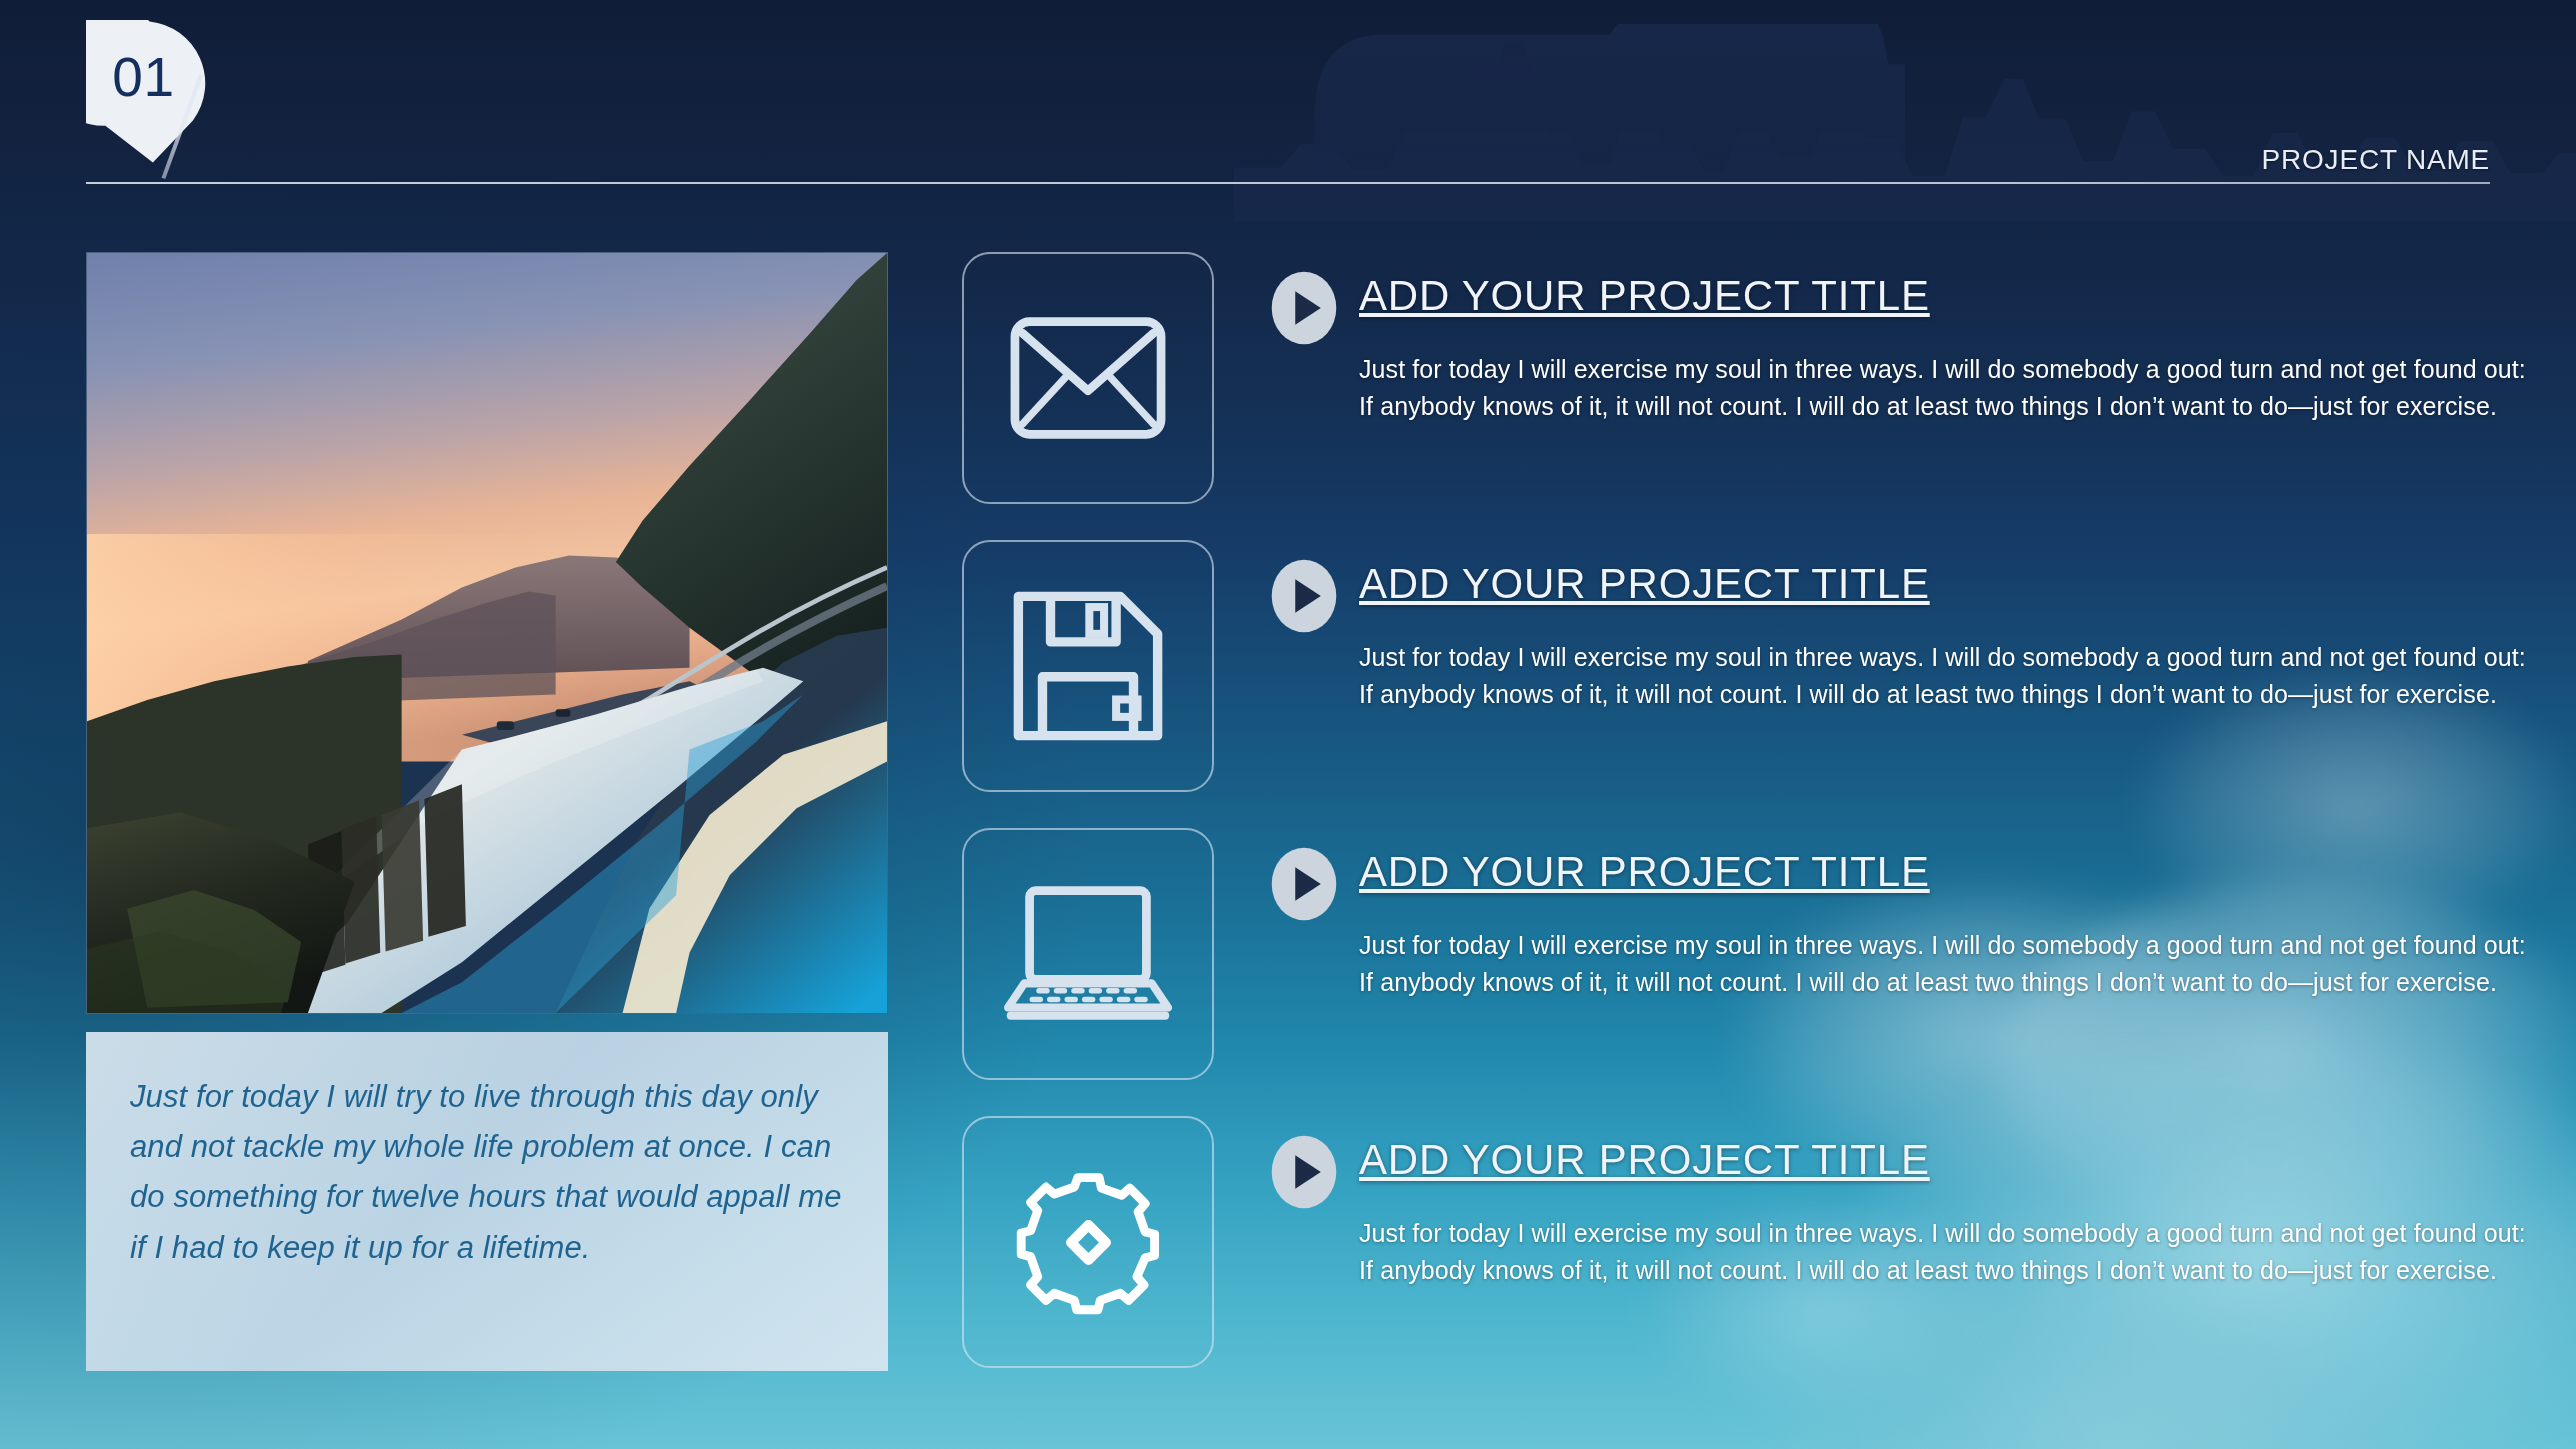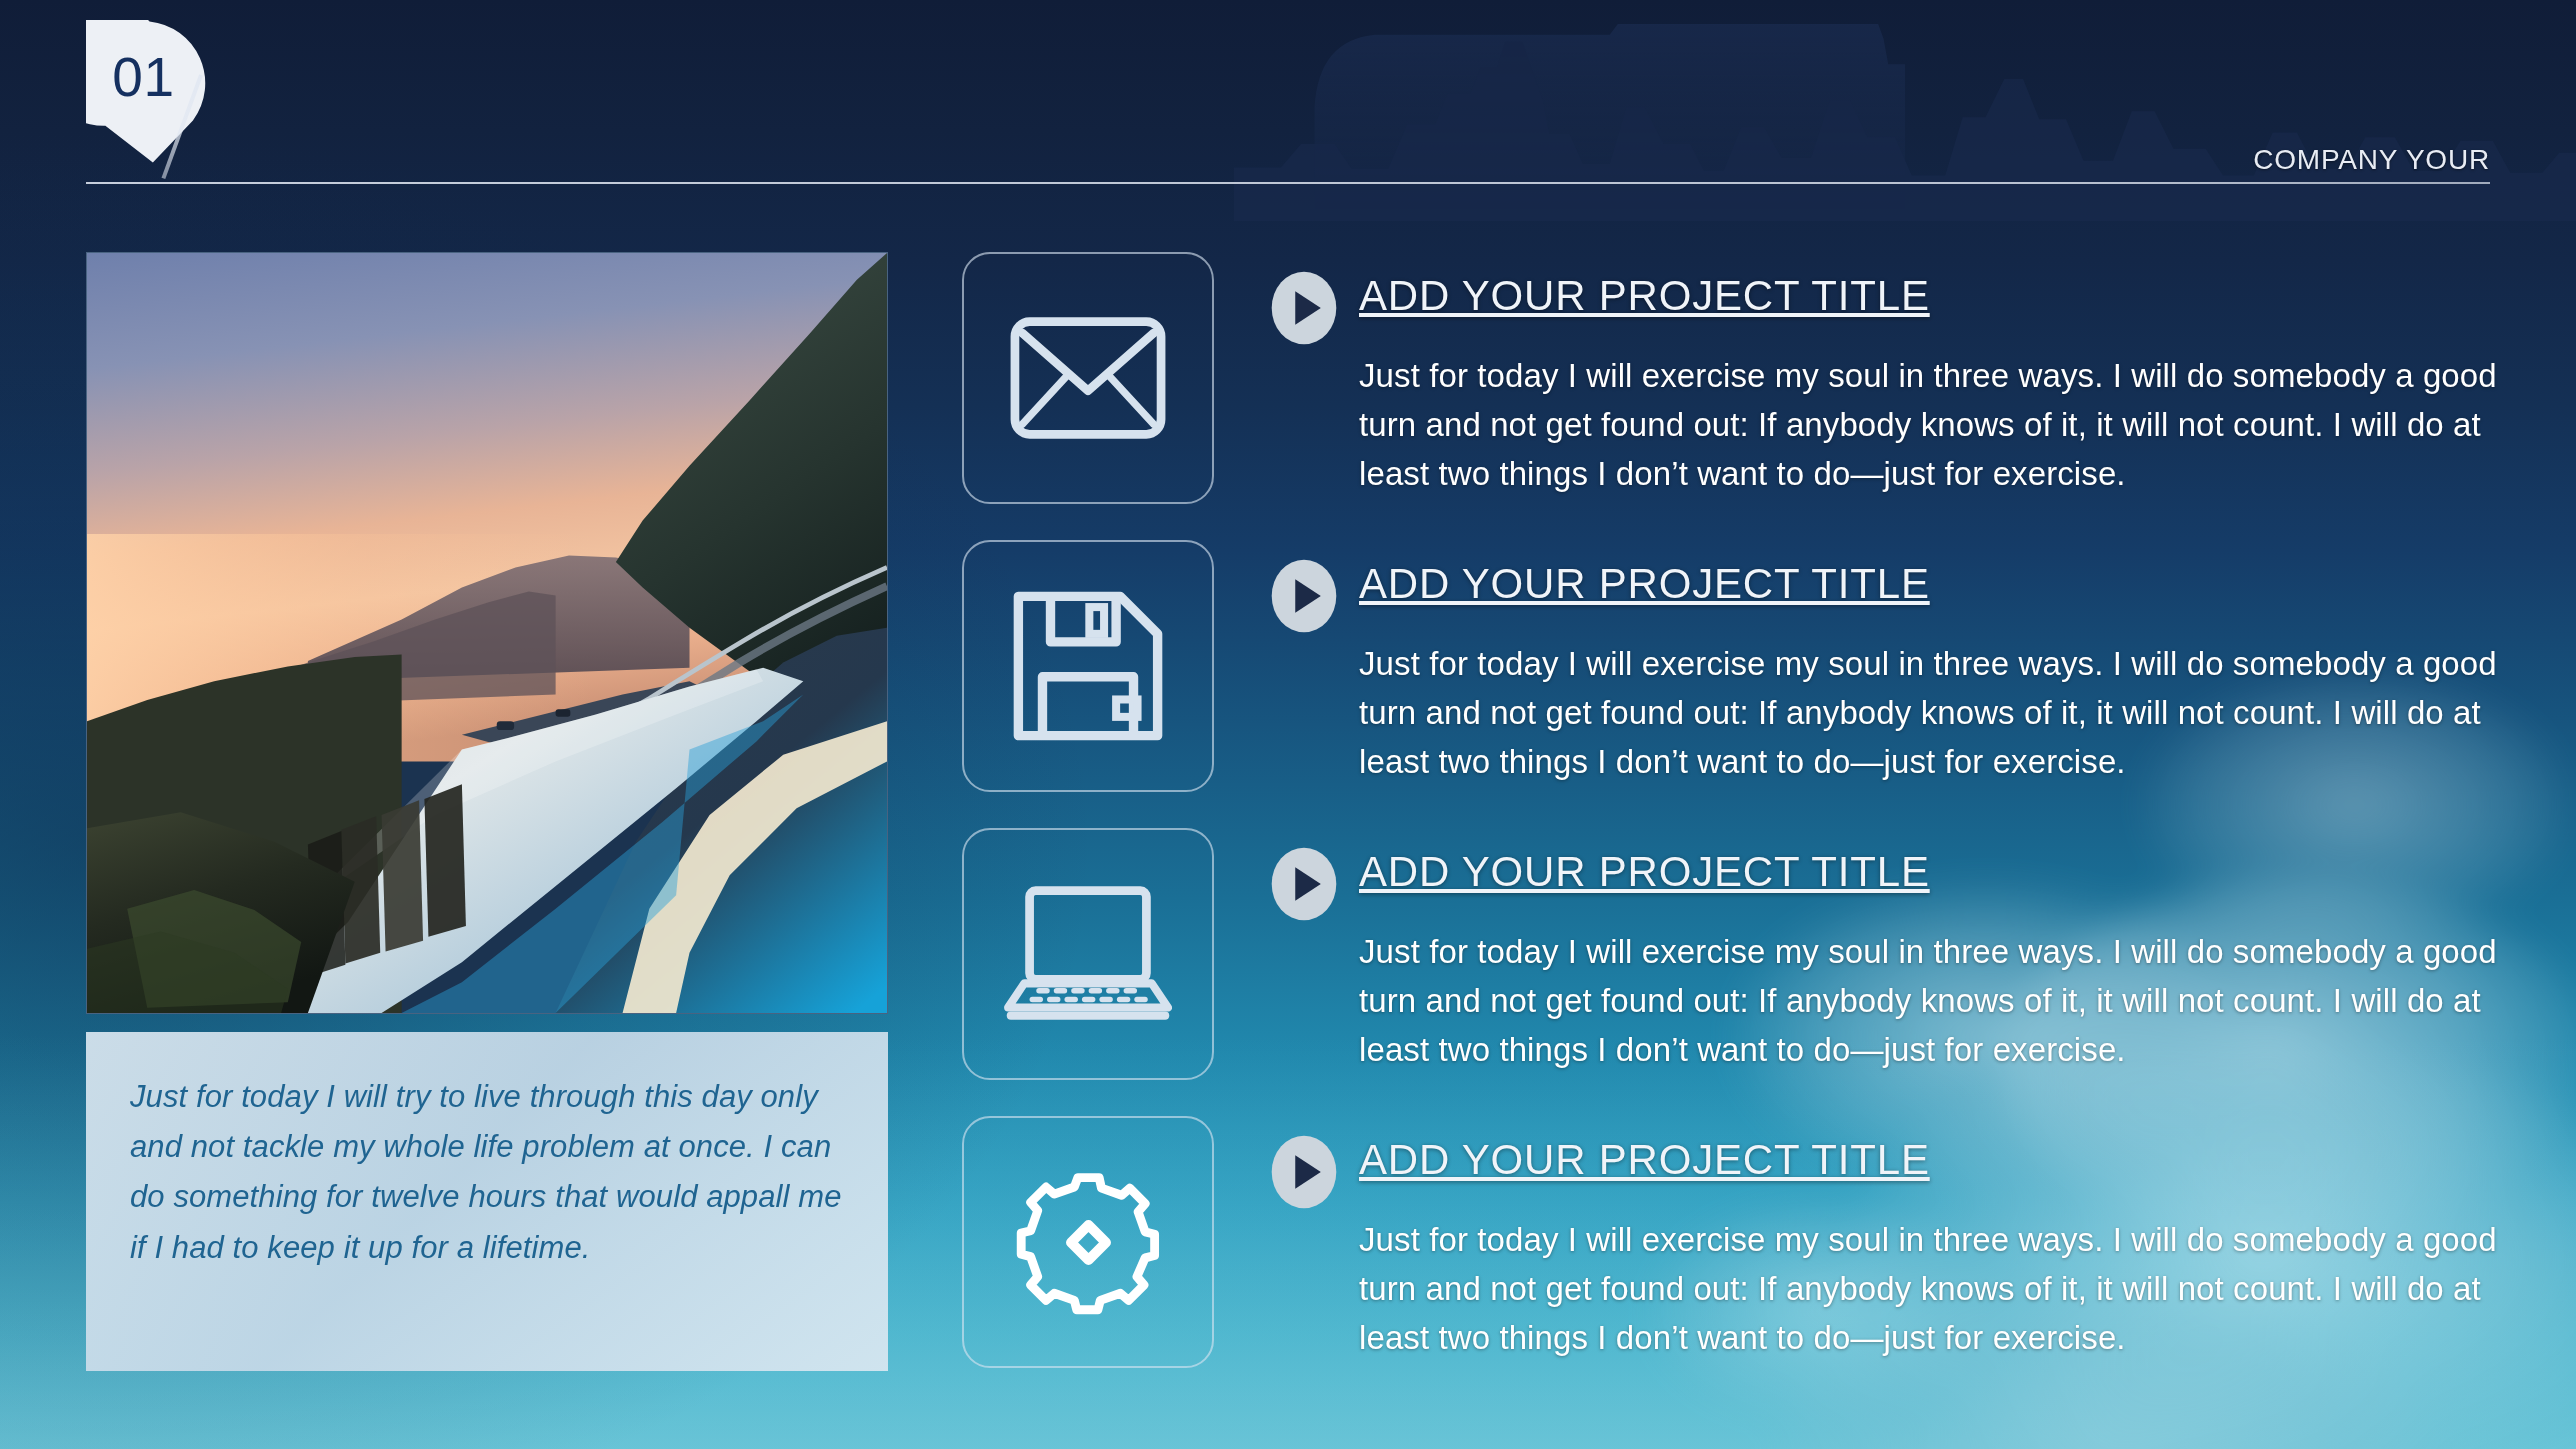--- a/index.html
+++ b/index.html
@@ -143,21 +143,21 @@
   .rowhead{
     position:absolute;left:397px;top:20px;
     font-size:42px;color:#f0f4f9;letter-spacing:0.8px;
     text-shadow:0 1.3px 4.7px rgba(0,0,0,.42);
     white-space:nowrap;
     text-decoration:underline;
   }
   .rowbody{
     position:absolute;left:397px;top:99px;
     width:1167px;
-    font-size:33px;line-height:1.49;
+    font-size:25px;line-height:1.49;
     color:#ffffff;letter-spacing:0.1px;
     text-shadow:0 0.7px 3.4px rgba(0,0,0,.38);
   }
 </style>
 </head>
 <body>
 
 <div class="slide">
 
   <div class="bg-base"></div>
@@ -191,21 +191,21 @@
     <div class="badge">
       <svg viewBox="0 0 190 215">
         <path d="M95,2 A93,93 0 1 0 29,158 L100,213 L160,150 A93,93 0 0 0 95,2 Z" fill="#edf0f5"></path>
       </svg>
       <div class="badge-num">01</div>
     </div>
 
     <div class="slash"></div>
 
 
-    <div class="company">COMPANY YOUR</div>
+    <div class="company">PROJECT NAME</div>
 
     <div class="hrule"></div>
   </div>
 
   <div class="photo">
     <svg viewBox="0 0 1195 1136" preserveAspectRatio="none">
       <defs>
         <linearGradient id="sky" x1="0" y1="0" x2="0.18" y2="1">
           <stop offset="0%" stop-color="#6f80ac"></stop>
           <stop offset="22%" stop-color="#8792b4"></stop>

